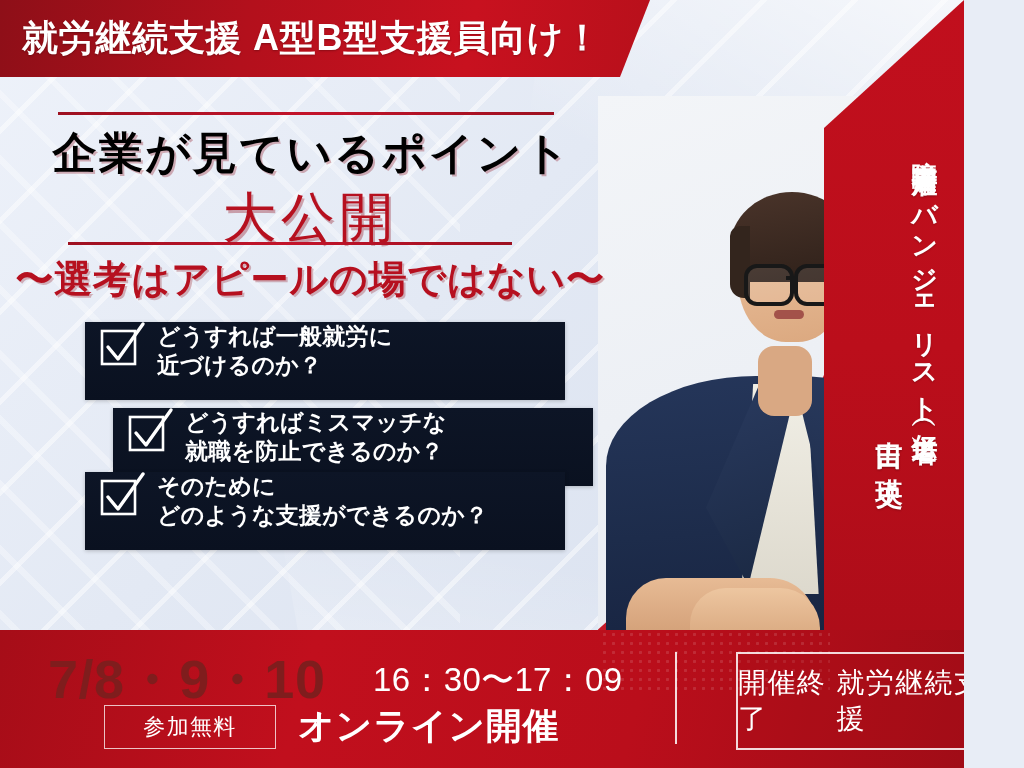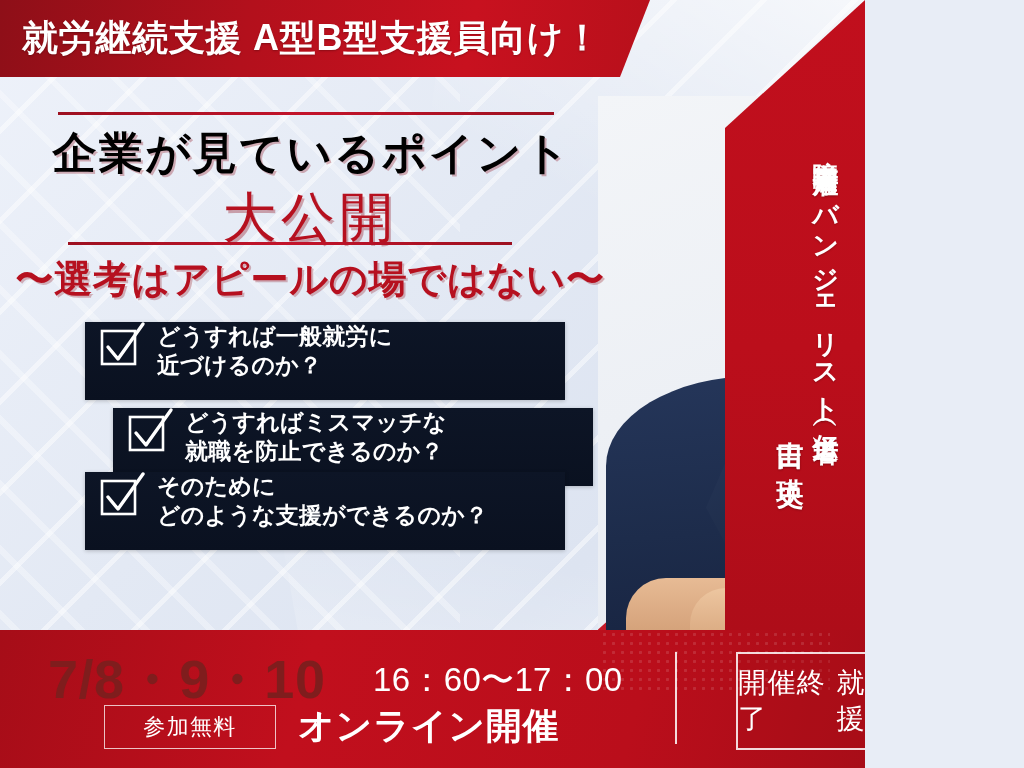--- a/index.html
+++ b/index.html
@@ -1,21 +1,21 @@
 <!DOCTYPE html>
 <html><head>
 <meta charset="utf-8">
 <style>
   html,body{margin:0;padding:0;}
   body{
     width:1024px;height:768px;overflow:hidden;
     font-family:"Liberation Sans","DejaVu Sans",sans-serif;
     background:#e8edf6;
   }
-  #stage{position:relative;width:865px;height:768px;overflow:hidden;}
+  #stage{position:relative;width:964px;height:768px;overflow:hidden;}
 
   
   .bg-base{
     position:absolute;inset:0;
     background:linear-gradient(135deg,#eef2fa 0%,#e3e9f4 42%,#dde4f1 70%,#e9eef7 100%);
   }
   .bg-stripes{
     position:absolute;inset:0;
     background:repeating-linear-gradient(135deg,
       rgba(255,255,255,0) 0px, rgba(255,255,255,0) 26px,
@@ -304,21 +304,21 @@
       </svg>
     </span>
     <span class="ci-text">そのために
 どのような支援ができるのか？</span>
   </div>
 
   <div class="bottom-bar"></div>
   <div class="bb-dots"></div>
 
   <div class="bb-date">7/8・9・10</div>
-  <div class="bb-time">16：60〜17：00</div>
+  <div class="bb-time">16：30〜17：09</div>
   <div class="bb-free">参加無料</div>
   <div class="bb-online">オンライン開催</div>
   <div class="bb-divider"></div>
 
   <div class="bb-status">
     <span>開催終了</span>
     <span>就労継続支援</span>
   </div>
 
 </div>

